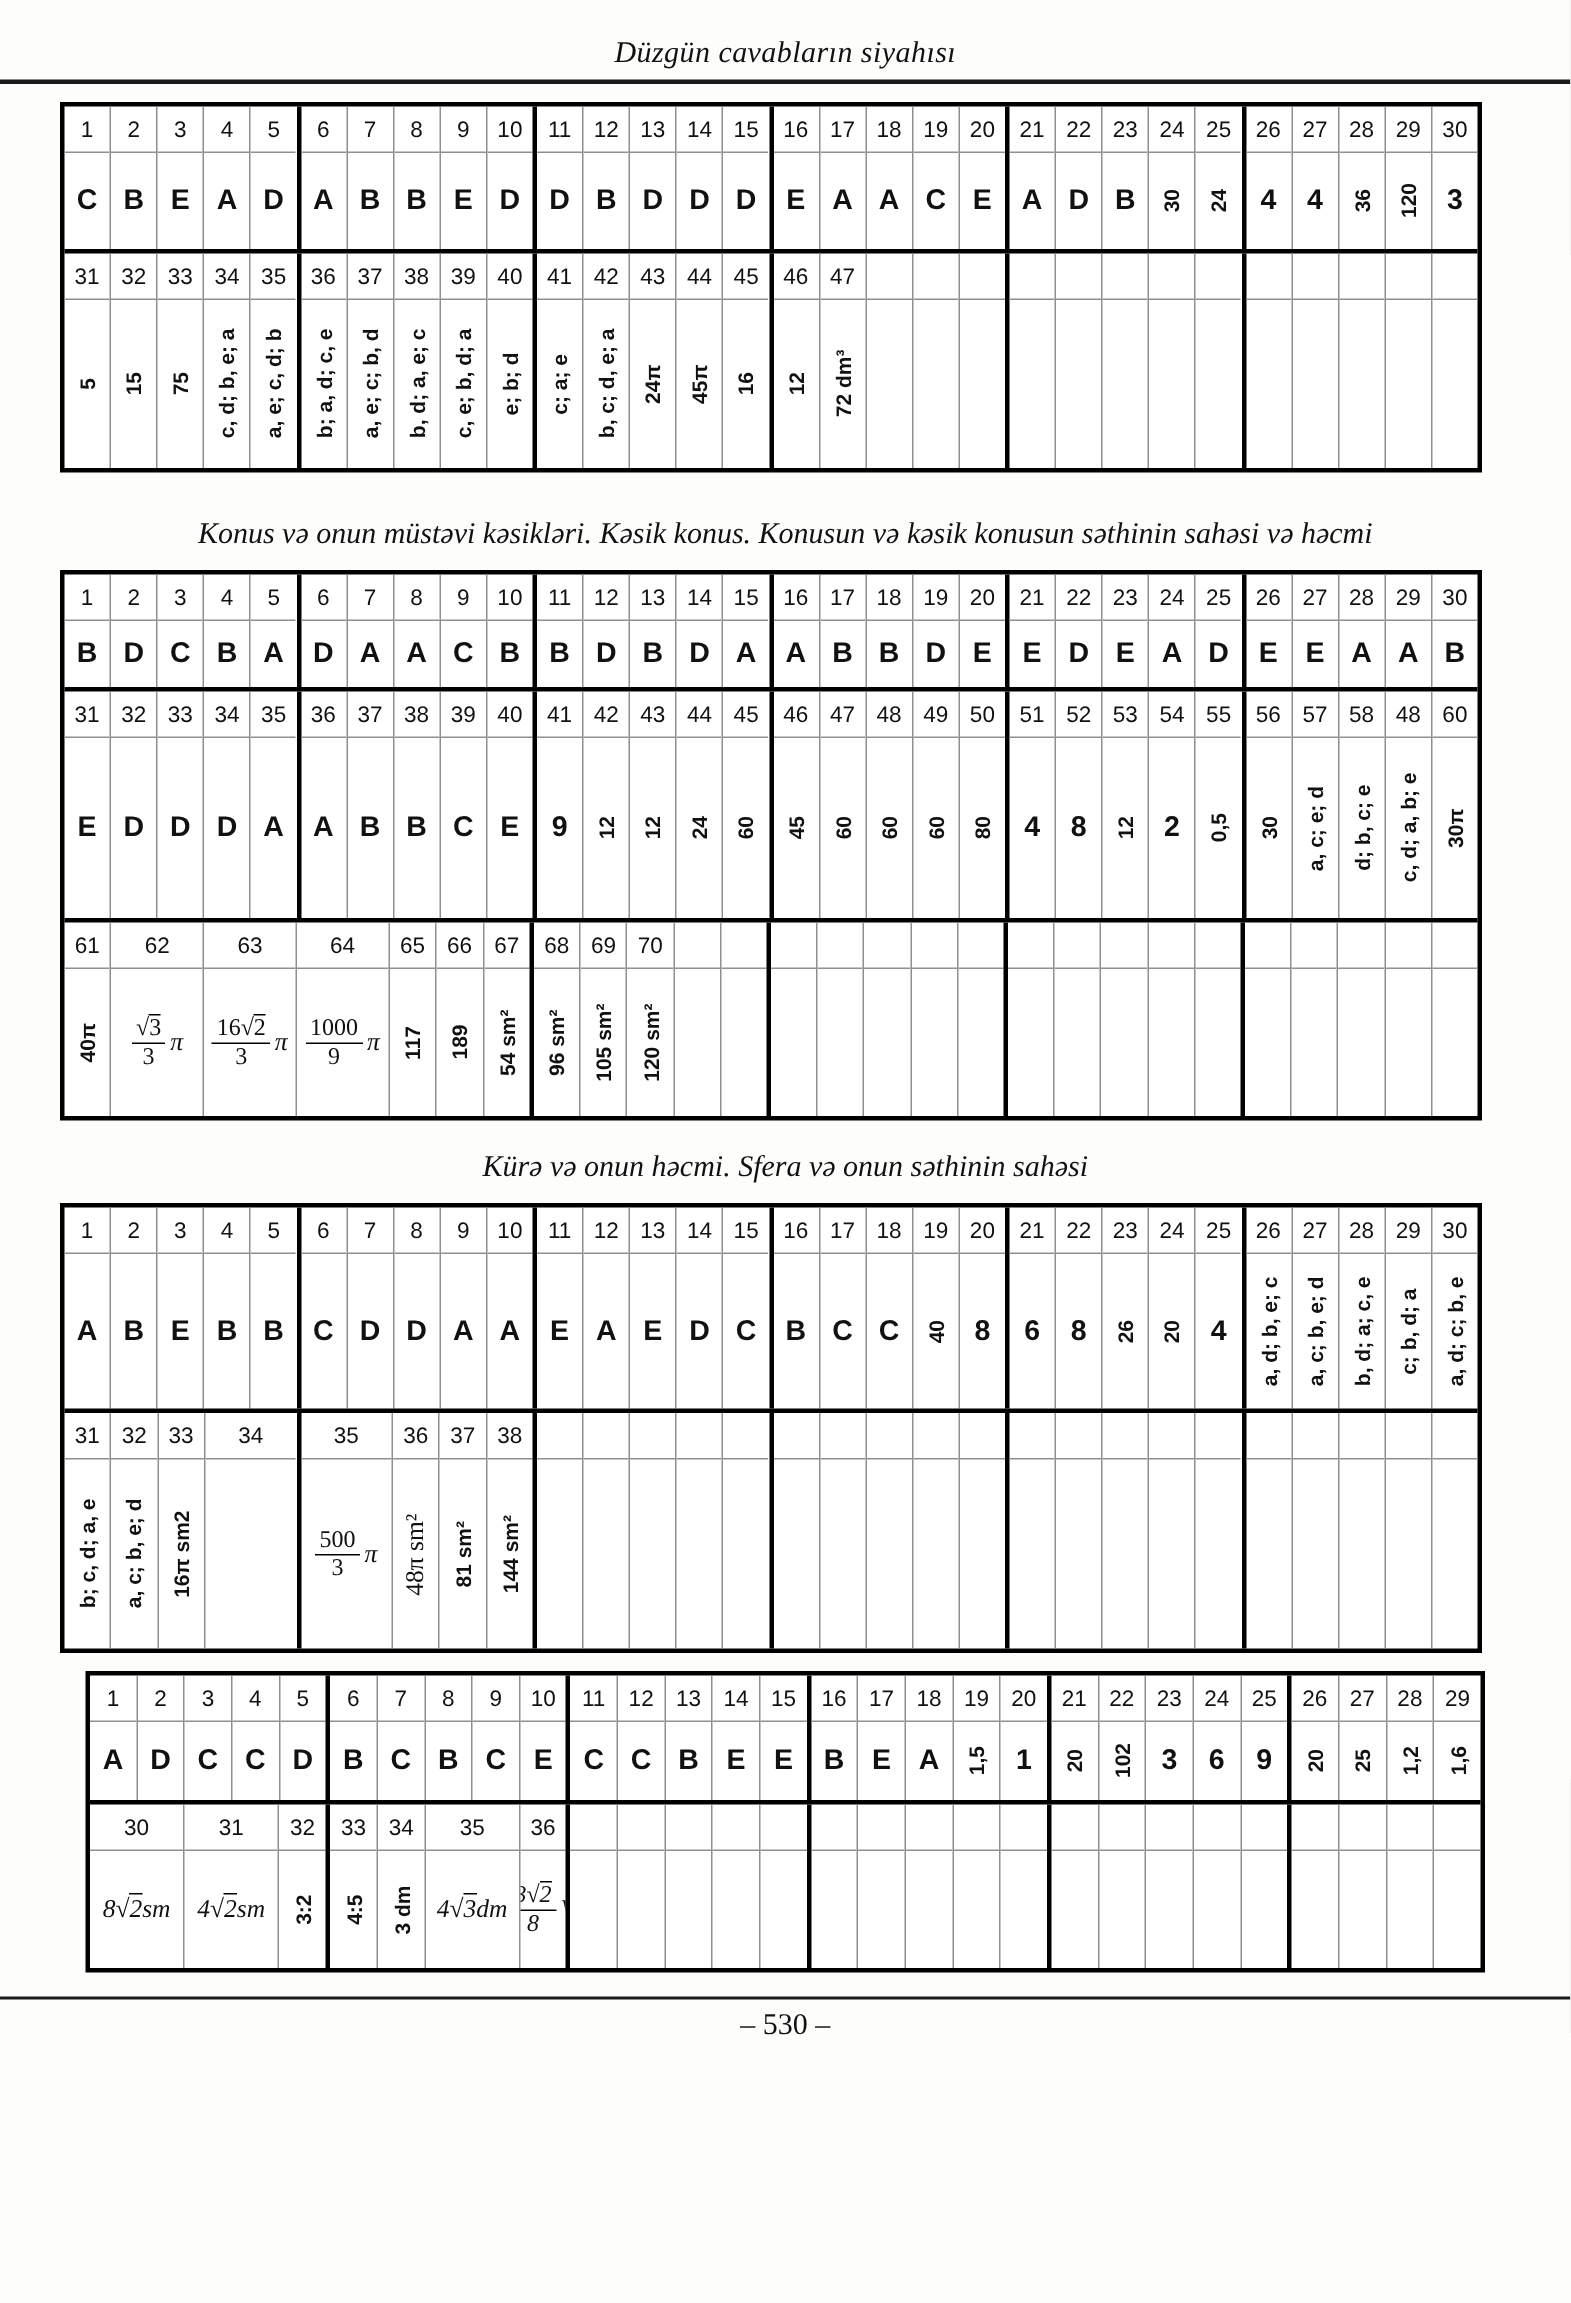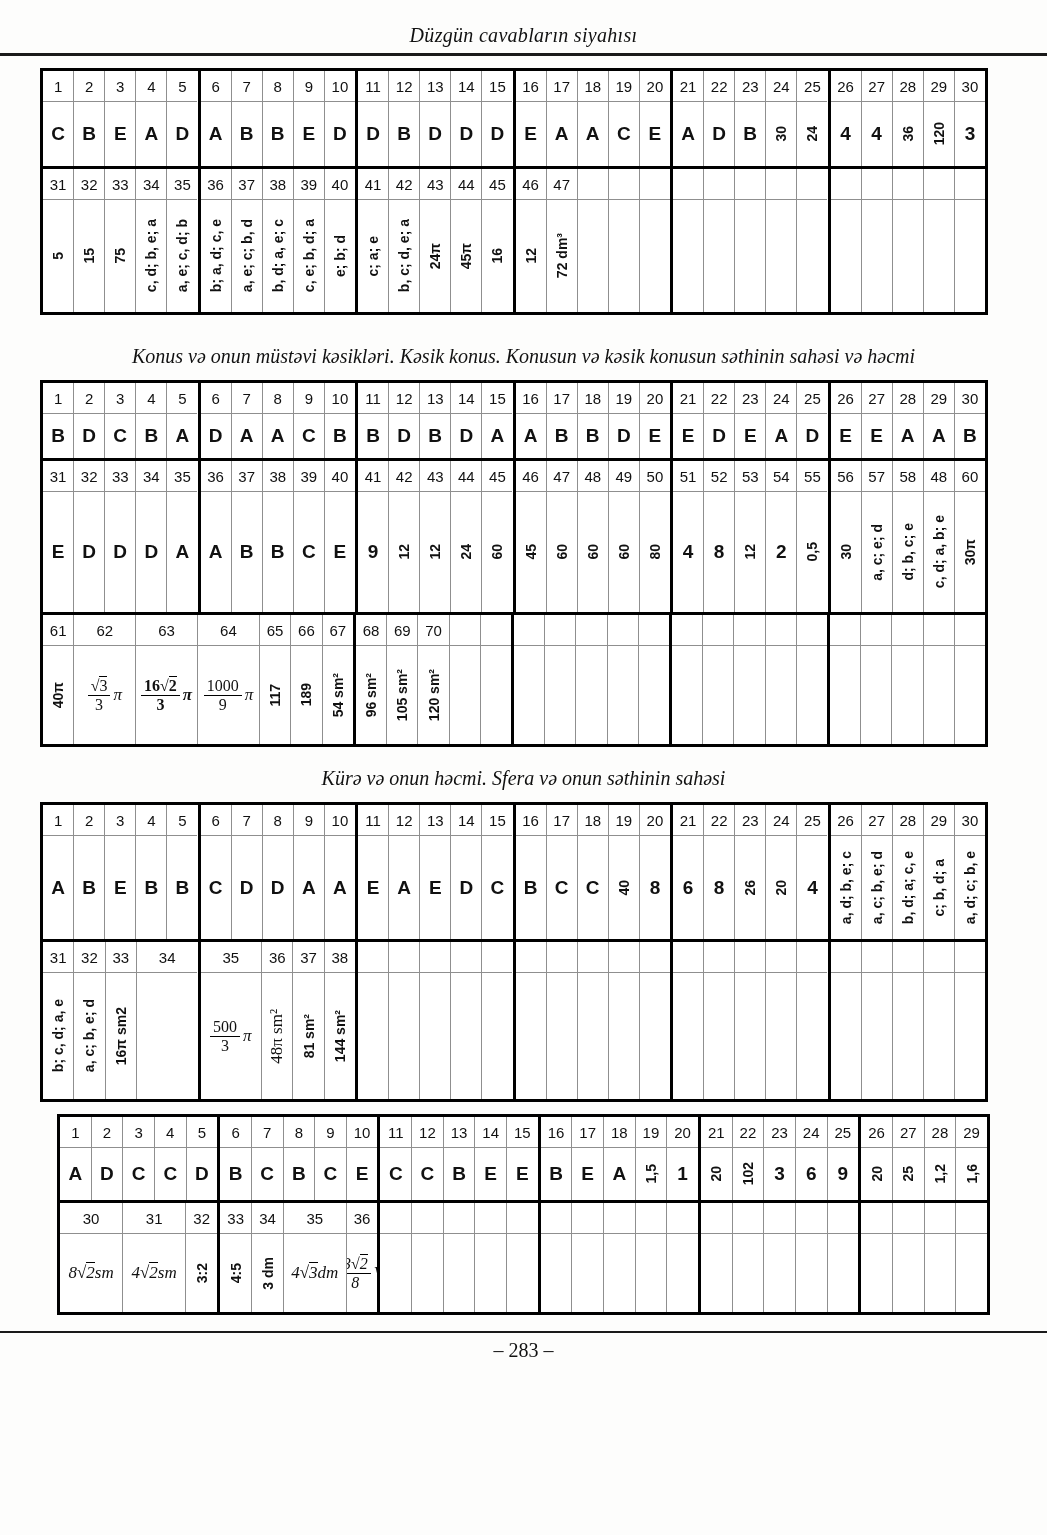--- a/index.html
+++ b/index.html
@@ -873,21 +873,21 @@
               <div class="tans" style="height: 98px;">
                 <span class="fr">
                   <span class="ft">√<span class="ol">3</span></span>
                   <span class="fb">3</span>
                 </span>
                 <span class="fsuf">π</span>
               </div>
             </div>
             <div class="tcell" style="flex: 2 1 0%;">
               <div class="tnum" style="height: 30px;">63</div>
-              <div class="tans" style="height: 98px; font-weight: bold;">
+              <div class="tans" style="height: 98px;">
                 <span class="fr">
                   <span class="ft">16√<span class="ol">2</span></span>
                   <span class="fb">3</span>
                 </span>
                 <span class="fsuf">π</span>
               </div>
             </div>
             <div class="tcell" style="flex: 2 1 0%;">
               <div class="tnum" style="height: 30px;">64</div>
               <div class="tans" style="height: 98px;">
@@ -1681,14 +1681,14 @@
             <div class="tcell" style="flex: 1 1 0%;">
               <div class="tnum" style="height: 30px;"></div>
               <div class="tans" style="height: 78px;"></div>
             </div>
           </div>
         </div>
       </div>
   </div>
 
   <div class="footrule"></div>
-  <div class="pagenum">– 283 –</div>
+  <div class="pagenum">– 530 –</div>
 </div>
 
 </body></html>

